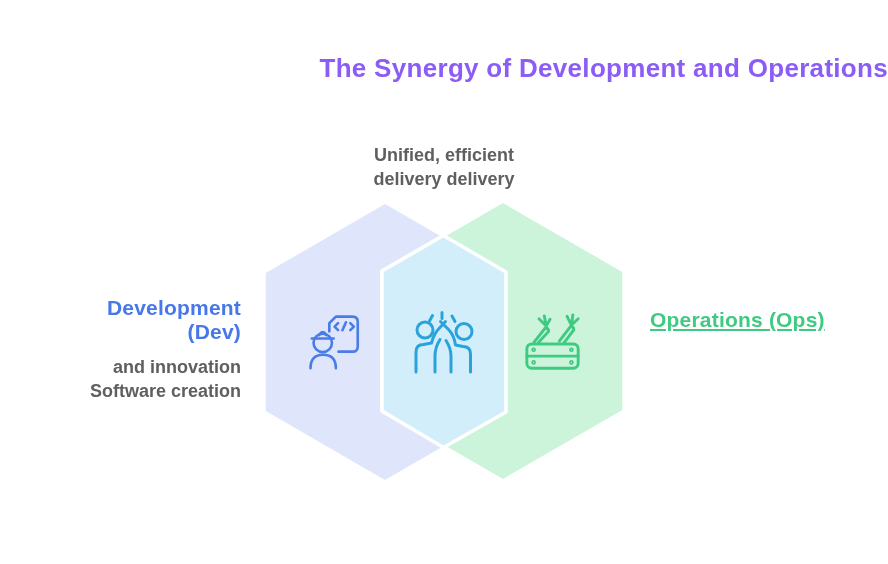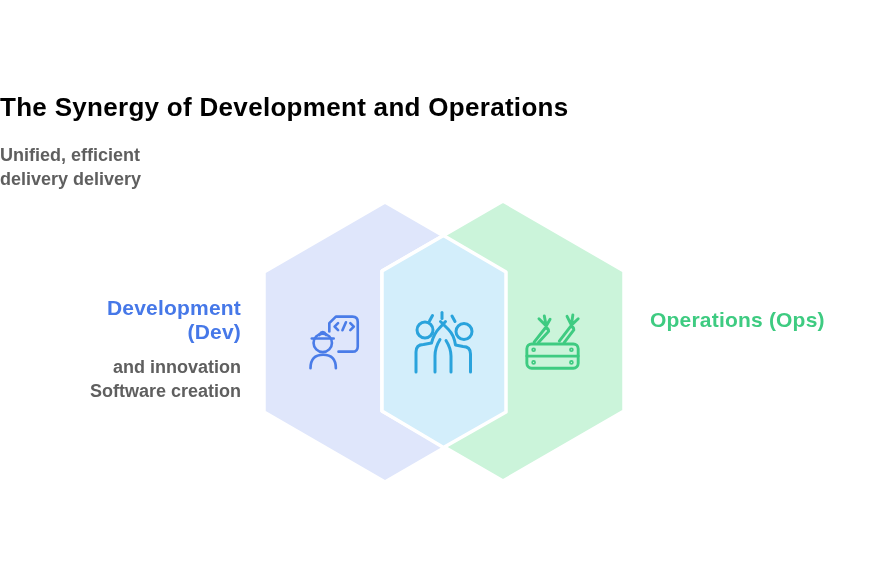--- a/index.html
+++ b/index.html
@@ -2,36 +2,36 @@
 <html><head>
 <meta charset="utf-8">
 <style>
   html,body{margin:0;padding:0;background:#ffffff;}
   .stage{
     position:relative;width:888px;height:564px;background:#ffffff;overflow:hidden;
     font-family:"Liberation Sans","DejaVu Sans",sans-serif;
   }
   .abs{position:absolute;}
   .title{
-    left:0;right:0;top:53px;text-align:left;
-    font-size:26px;font-weight:bold;color:#000000;letter-spacing:.3px;margin-top:39px;
+    left:0;right:0;top:53px;text-align:right;
+    font-size:26px;font-weight:bold;color:#8b5cf6;letter-spacing:.3px;
   }
   .collab-heading{
     left:0;right:0;top:108px;text-align:center;
     font-size:21px;font-weight:bold;color:#29a9e0;letter-spacing:.3px;
   }
   .collab-desc{
-    left:0;right:0;top:143px;text-align:left;
+    left:0;right:0;top:143px;text-align:center;
     font-size:18px;font-weight:bold;color:#5f5f5f;line-height:24px;
   }
   .dev-block{left:0;top:296px;width:241px;text-align:right;}
   .dev-heading{font-size:21px;font-weight:bold;color:#4678e8;line-height:24px;letter-spacing:.2px;}
   .side-desc{font-size:18px;font-weight:bold;color:#5f5f5f;line-height:24px;margin-top:11px;}
   .ops-block{left:650px;top:308px;width:238px;text-align:left;}
-  .ops-heading{font-size:21px;font-weight:bold;color:#3ecb81;line-height:24px;letter-spacing:.2px;}
+  .ops-heading{font-size:21px;font-weight:bold;color:#3ecb81;line-height:24px;letter-spacing:.2px;text-decoration:underline;}
   .hex-layer{left:0;top:0;width:888px;height:564px;}
   .icon-svg{position:absolute;}
   .icon-dev{left:307px;top:312px;width:56px;height:60px;}
   .icon-collab{left:410px;top:310px;width:66px;height:64px;}
   .icon-ops{left:522px;top:312px;width:62px;height:62px;}
 </style>
 </head>
 <body>
 
 <div class="stage">

